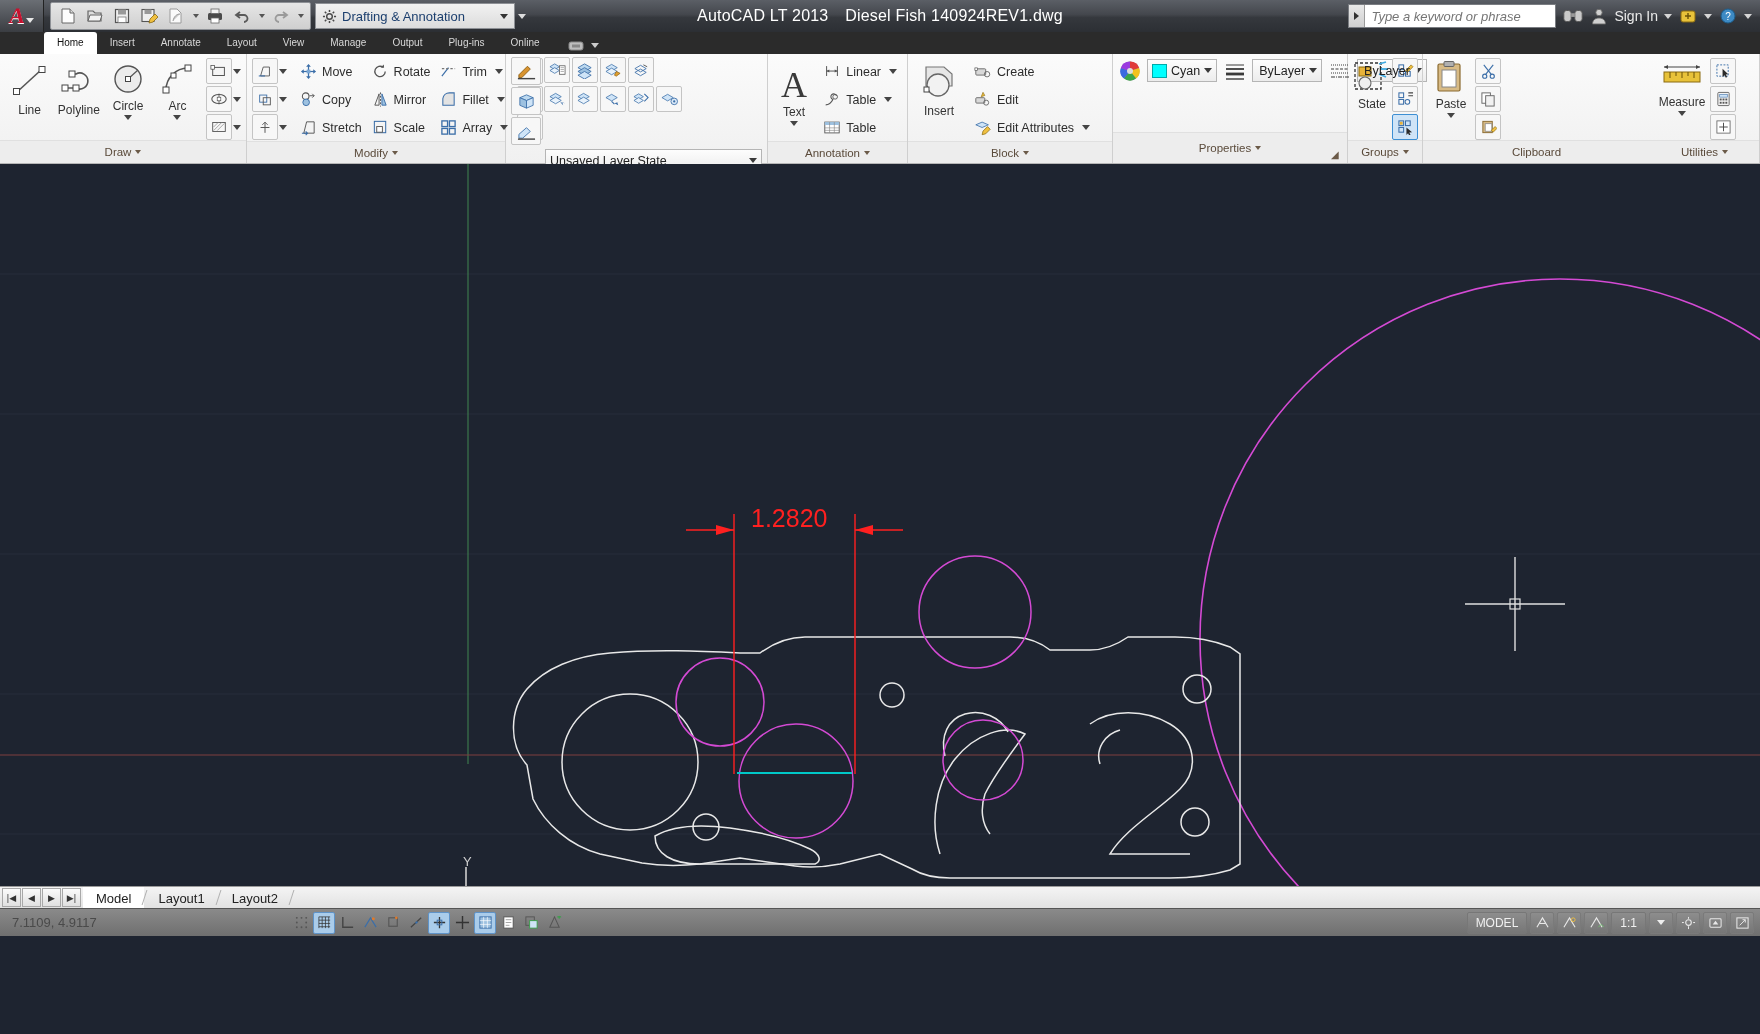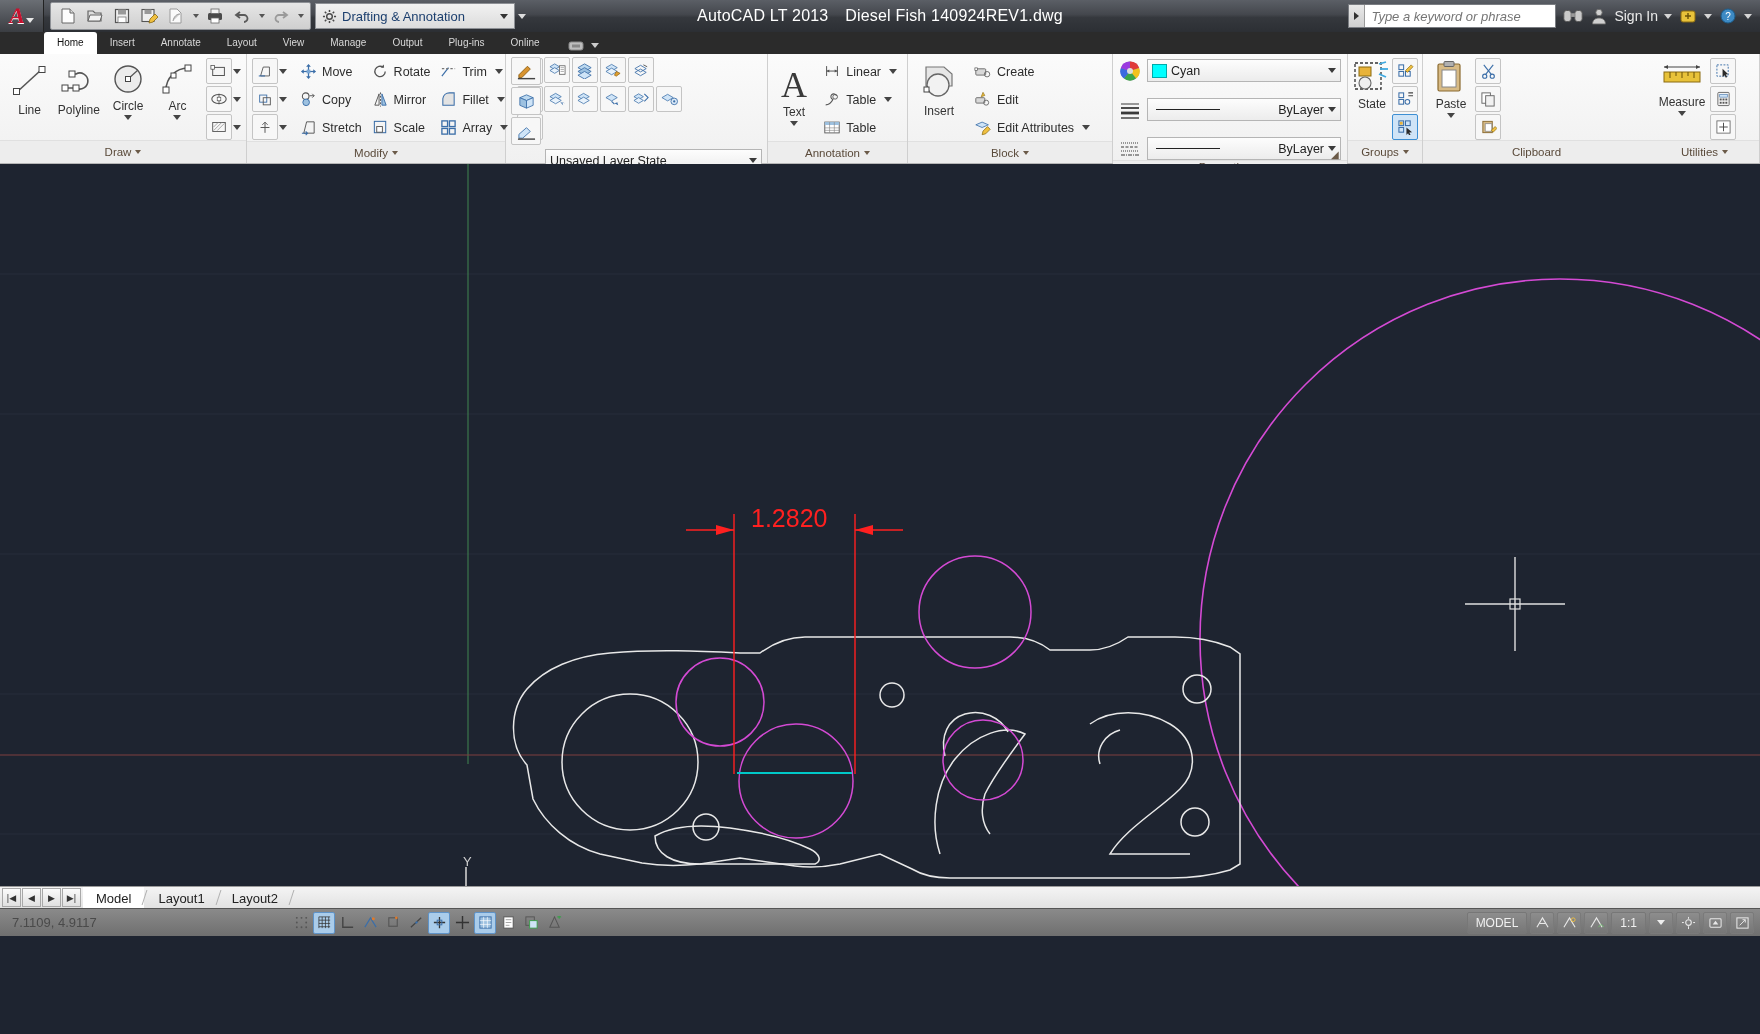--- a/index.html
+++ b/index.html
@@ -787,21 +787,21 @@
         </div>
       </div>
     </div>
     <div class="panel-label">
       <span>Block</span>
         <i></i>
     </div>
   </div>
 
   <div class="panel" style="width:235px;">
-    <div class="panel-body" style="flex-direction:column; gap:16px; padding:5px 6px 0;">
+    <div class="panel-body" style="flex-direction:row; gap:7px; padding:5px 6px 0;">
       <div style="display:flex; align-items:center; gap:6px; width:100%;">
         <svg width="22" height="22" viewBox="0 0 22 22">
             <circle cx="11" cy="11" r="9.5" fill="#888"></circle>
             <path d="M11 11 L11 1.5 A9.5 9.5 0 0 1 20.2 8z" fill="#e03a3a"></path>
             <path d="M11 11 L20.2 8 A9.5 9.5 0 0 1 17 18.5z" fill="#f2c21c"></path>
             <path d="M11 11 L17 18.5 A9.5 9.5 0 0 1 5 18.5z" fill="#3aa64a"></path>
             <path d="M11 11 L5 18.5 A9.5 9.5 0 0 1 1.8 8z" fill="#3a6ae0"></path>
             <path d="M11 11 L1.8 8 A9.5 9.5 0 0 1 11 1.5z" fill="#9b3ae0"></path>
             <circle cx="11" cy="11" r="3" fill="#ddd"></circle>
           </svg>

